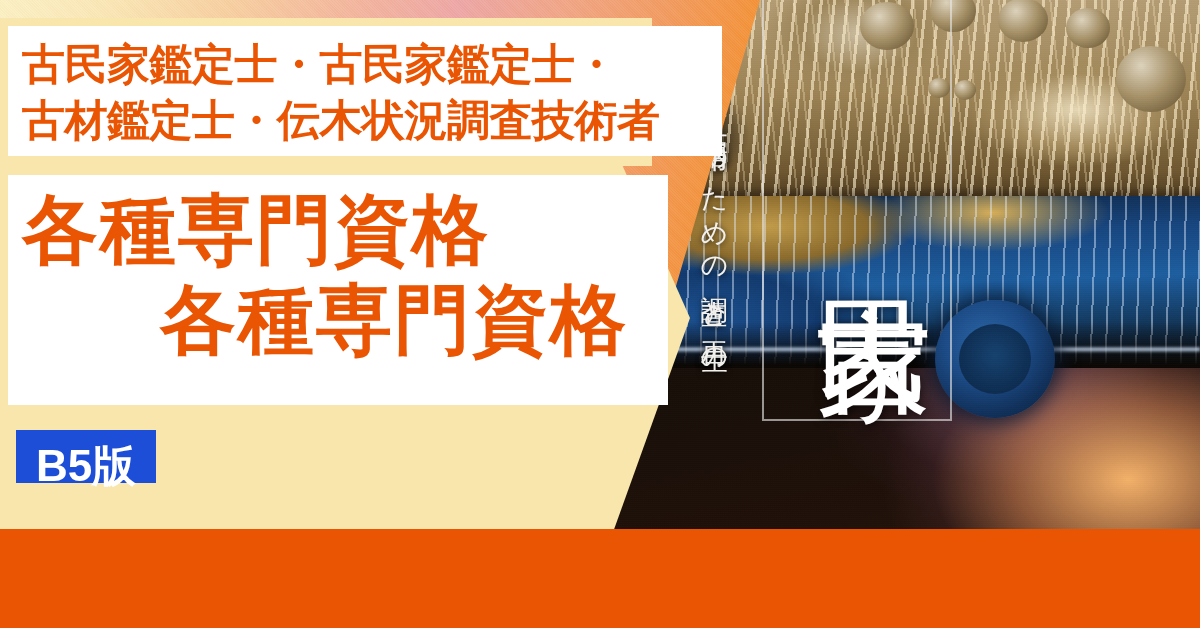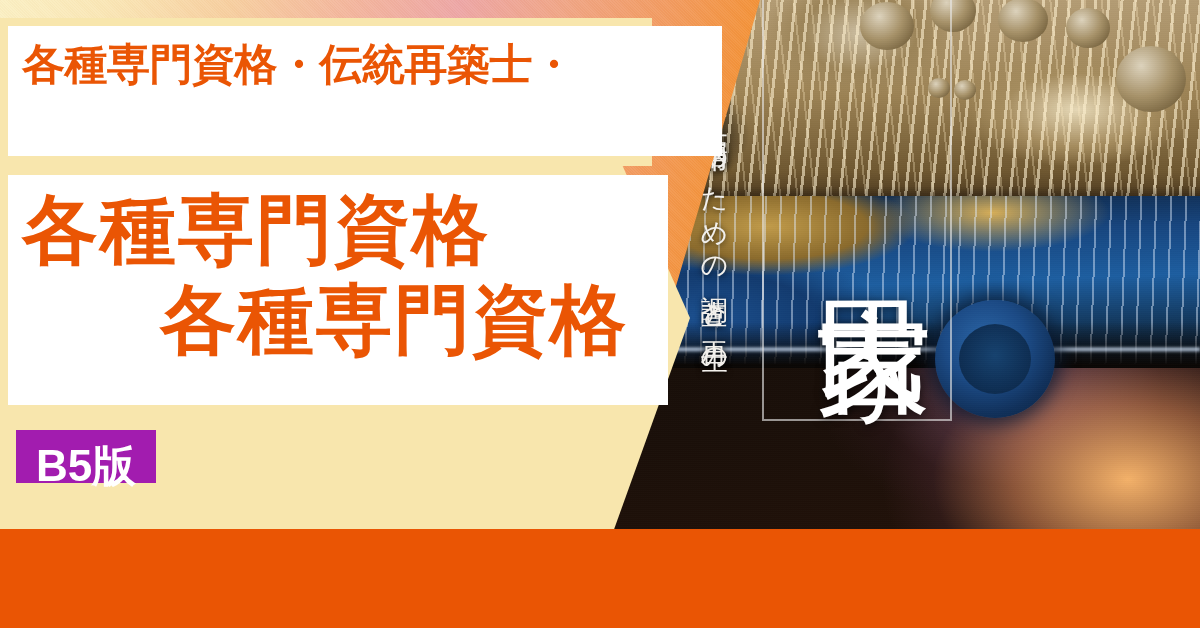--- a/index.html
+++ b/index.html
@@ -135,21 +135,21 @@
   .h2a,.h2b{
     position:absolute;color:#ea5504;font-weight:700;white-space:nowrap;
     font-size:76px;line-height:84px;letter-spacing:2px;
   }
   .h2a{left:22px;top:188px;}
   .h2b{left:160px;top:278px;}
 
   
   .badge{
     position:absolute;left:16px;top:430px;width:140px;height:53px;
-    background:#a21caf;color:#fff;font-weight:700;font-size:44px;
+    background:#1d4ed8;color:#fff;font-weight:700;font-size:44px;
     line-height:72px;text-align:center;letter-spacing:0;
   }
   .price{
     position:absolute;left:175px;top:428px;
     color:#ea5504;font-size:58px;line-height:76px;font-weight:400;
     letter-spacing:-1px;white-space:nowrap;
   }
 
   
   .cta{
@@ -189,21 +189,22 @@
 
   <div class="bg-left"></div>
   <div class="bg-left-noise"></div>
   <div class="cream-slab"></div>
   <div class="cream-slab2"></div>
 
   <div class="panel panel-1"></div>
   <div class="panel panel-2"></div>
 
   <div class="line-h1">
-    <div>各種専門資格・伝統再築士・</div>
+    <div>古民家鑑定士・古民家鑑定士・</div>
+    <div>古材鑑定士・伝木状況調査技術者</div>
   </div>
 
   <div class="h2a">各種専門資格</div>
   <div class="h2b">各種専門資格</div>
 
   <div class="badge">B5版</div>
 
   <div class="cta">
     
     

